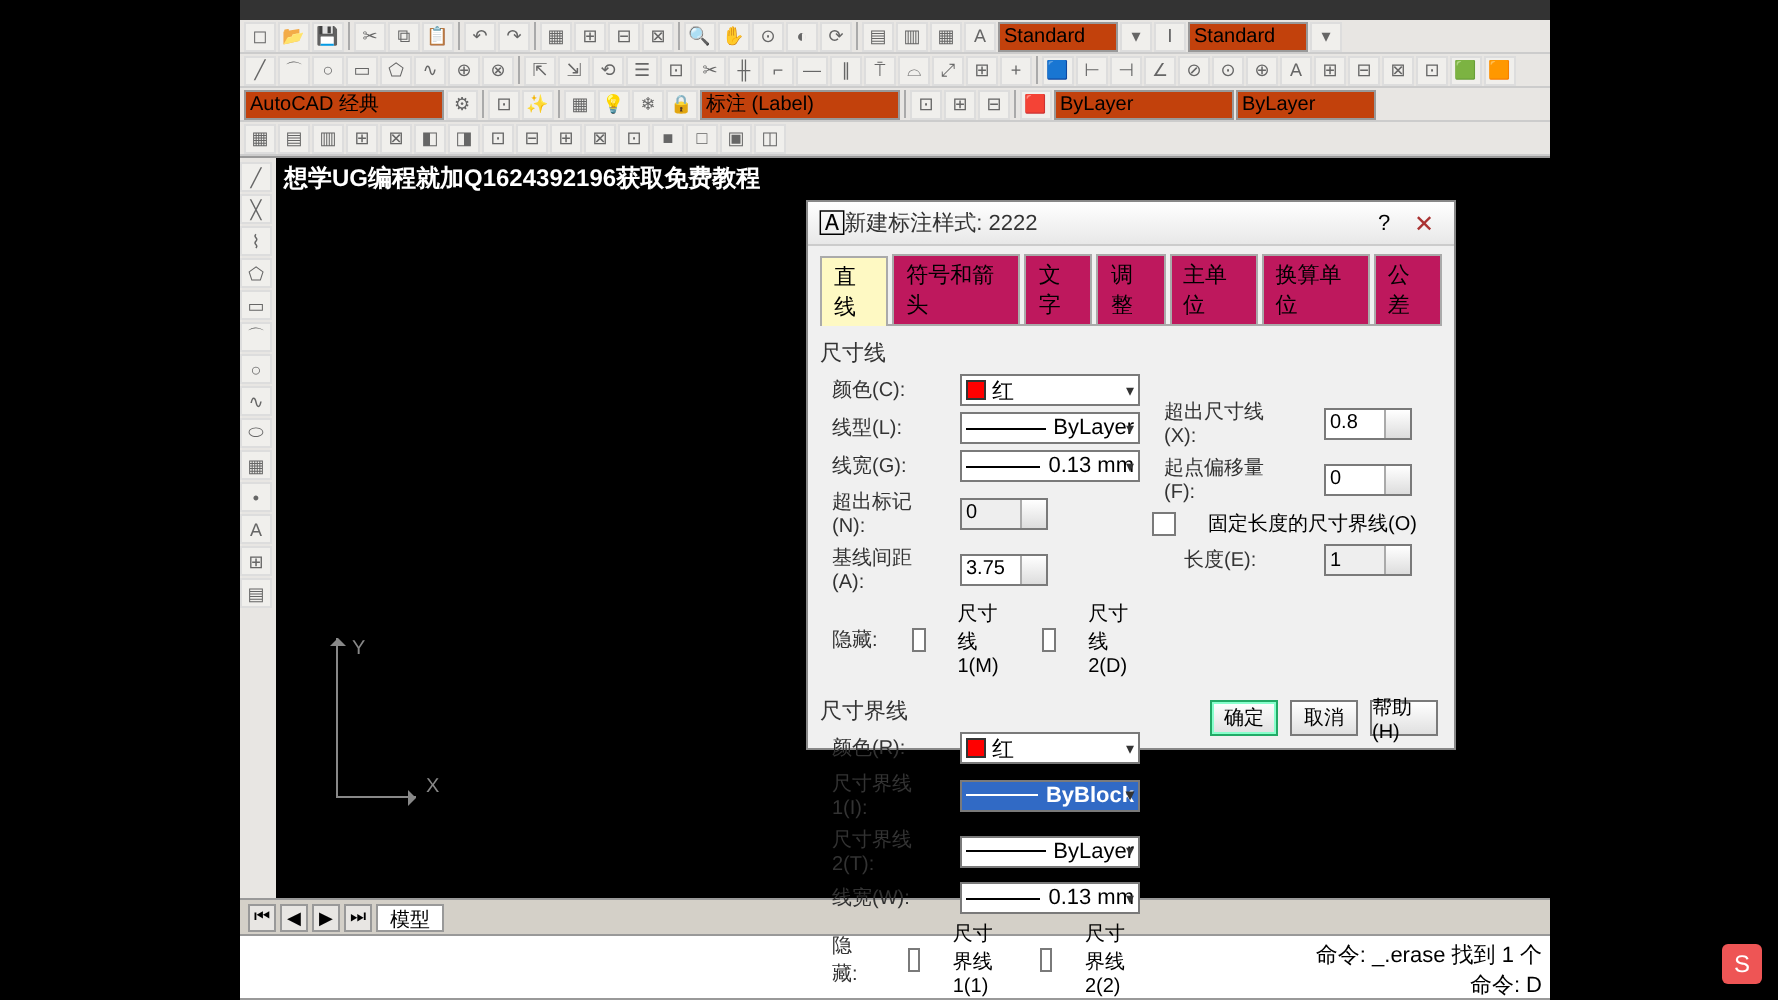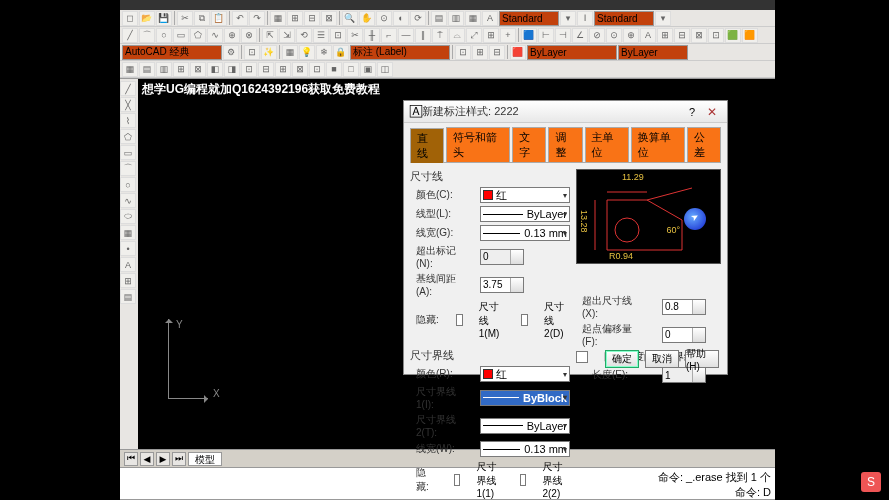--- a/index.html
+++ b/index.html
@@ -27,22 +27,22 @@
 .app .bottom-arrow { width:14px; height:14px; border:1px solid #999; display:flex; align-items:center; justify-content:center; font-size:9px; background:#e8e6e3; }
 .app .cmdline { height: 32px; background: #fff; border-top: 1px solid #999; font-size: 10px; padding: 2px 4px; font-family: SimSun, monospace; text-align: right; }
 .app .statusbar { height: 18px; background: #e8e6e3; display: flex; align-items: center; font-size: 10px; padding: 0 4px; gap: 4px; border-top: 1px solid #999; }
 
 .dialog { position: absolute; left: 403px; top: 100px; width: 325px; height: 275px; background: #f0f0f0; border: 1px solid #888; box-shadow: 2px 2px 6px rgba(0,0,0,.4); z-index: 10; }
 .dialog .titlebar { height: 22px; background: linear-gradient(#fff,#e8e8e8); display: flex; align-items: center; padding: 0 6px; border-bottom: 1px solid #ccc; }
 .dialog .titlebar .title { flex: 1; font-size: 11px; color: #333; }
 .dialog .titlebar .t-btn { width: 18px; height: 16px; display: flex; align-items: center; justify-content: center; margin-left: 2px; cursor: pointer; border-radius: 2px; }
 .dialog .titlebar .close { color: #a33; font-size: 12px; }
 .dialog .tabs { display: flex; padding: 4px 6px 0 6px; gap: 2px; font-size: 11px; }
-.dialog .tab-btn { padding: 2px 6px; border: 1px solid #aaa; background: #f97316; border-bottom: none; cursor: pointer; }
-.dialog .tab-btn.active { background: #a16207; position: relative; top: 1px; }
+.dialog .tab-btn { padding: 2px 6px; border: 1px solid #aaa; background: #be185d; border-bottom: none; cursor: pointer; }
+.dialog .tab-btn.active { background: #fef9c3; position: relative; top: 1px; }
 .dialog .tab-body { border-top: 1px solid #aaa; margin: 0 6px; padding: 6px 0; display: flex; gap: 6px; }
 .dialog .left-col { width: 160px; }
 .dialog .right-col { flex: 1; }
 .dialog .section-title { font-size: 11px; color: #333; margin-bottom: 3px; }
 .dialog .row { display: flex; align-items: center; margin-bottom: 3px; gap: 16px; }
 .dialog .row label { width: 54px; font-size: 10px; color: #333; text-align: left; padding-left: 6px; }
 .dialog .combo { flex: 1; height: 16px; border: 1px solid #7a7a7a; background: #fff; font-size: 10px; display: flex; align-items: center; padding: 0 2px; position: relative; }
 .dialog .combo.sel { background: #316ac5; color: #fff; font-weight: bold; }
 .dialog .combo::after { content: '▾'; position: absolute; right: 2px; font-size: 8px; color: #333; }
 .dialog .combo .swatch { width: 10px; height: 10px; background: #f00; margin-right: 3px; border: 1px solid #333; }
@@ -334,36 +334,20 @@
       <div class="row">
         <label>隐藏:</label>
         <span class="checkbox"></span>
         <span style="font-size:10px">尺寸界线 1(1)</span>
         <span class="checkbox"></span>
         <span style="font-size:10px">尺寸界线 2(2)</span>
       </div>
     </div>
 
     <div class="right-col right-fields">
-      <div class="preview">
-        <svg width="145" height="95">
-          <g stroke="#d33" fill="none" stroke-width="1">
-            <path d="M 30 80 L 30 30 L 70 30 L 105 50 L 105 80 Z"></path>
-            <circle cx="50" cy="60" r="12"></circle>
-            <line x1="30" y1="22" x2="70" y2="22"></line>
-            <line x1="18" y1="30" x2="18" y2="80"></line>
-            <line x1="70" y1="30" x2="115" y2="18"></line>
-          </g>
-        </svg>
-        <span class="dim" style="top:2px;left:45px">11.29</span>
-        <span class="dim" style="top:40px;left:2px;writing-mode:vertical-rl">13.28</span>
-        <span class="dim" style="bottom:2px;left:32px">R0.94</span>
-        <span class="dim" style="top:55px;right:40px">60°</span>
-        <div class="cursor-dot"></div>
-      </div>
 
       <div style="height:30px"></div>
       <div class="row">
         <label>超出尺寸线(X):</label>
         <div class="spin">0.8</div>
       </div>
       <div class="row">
         <label>起点偏移量(F):</label>
         <div class="spin">0</div>
       </div>

